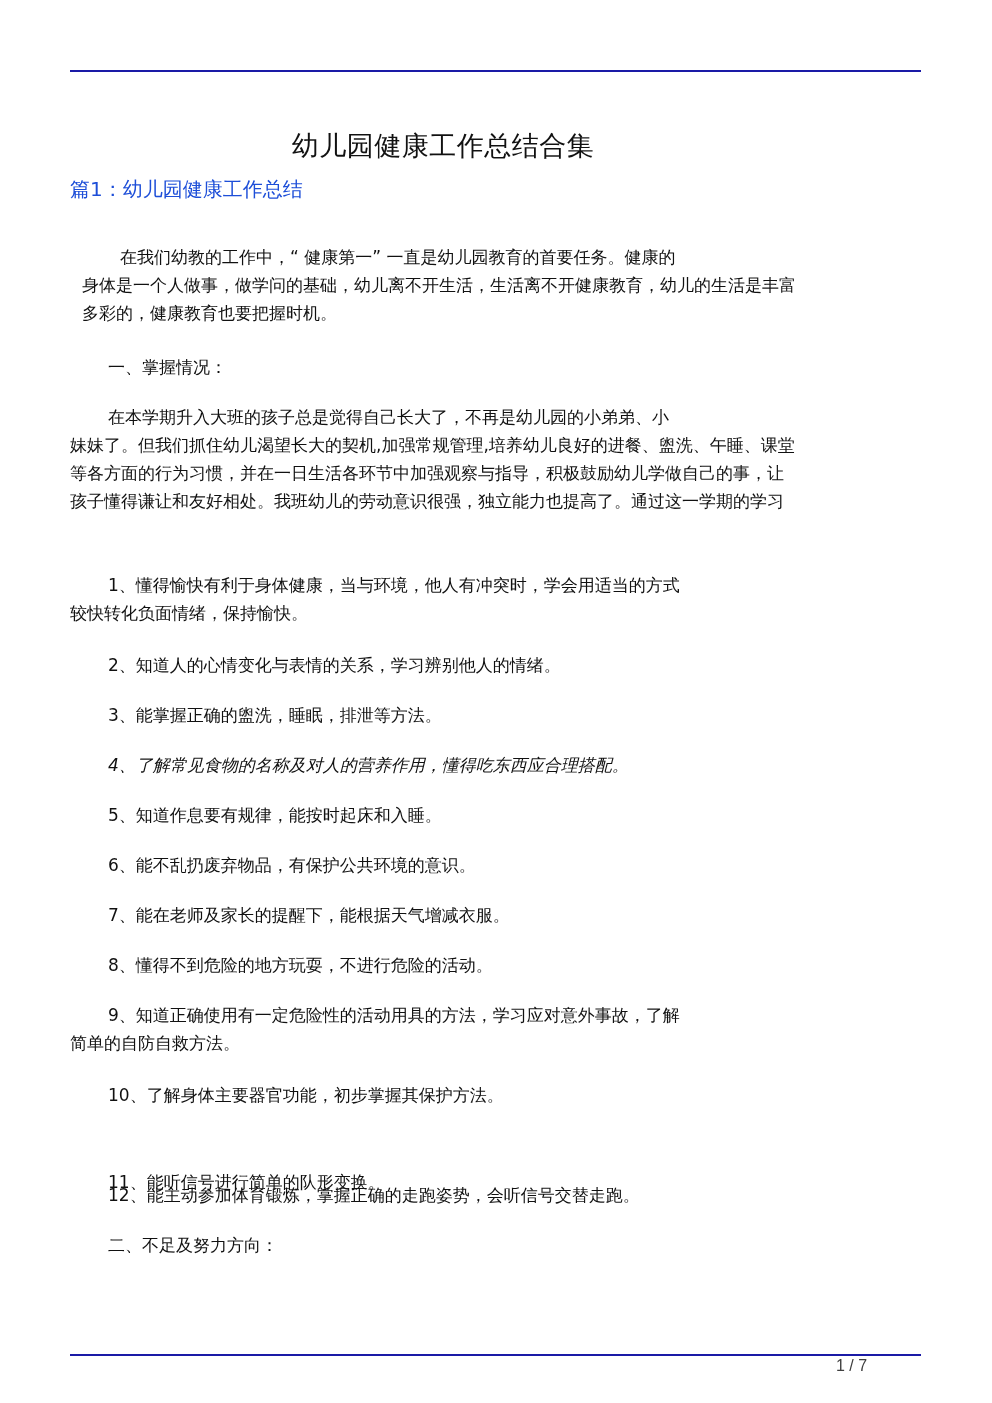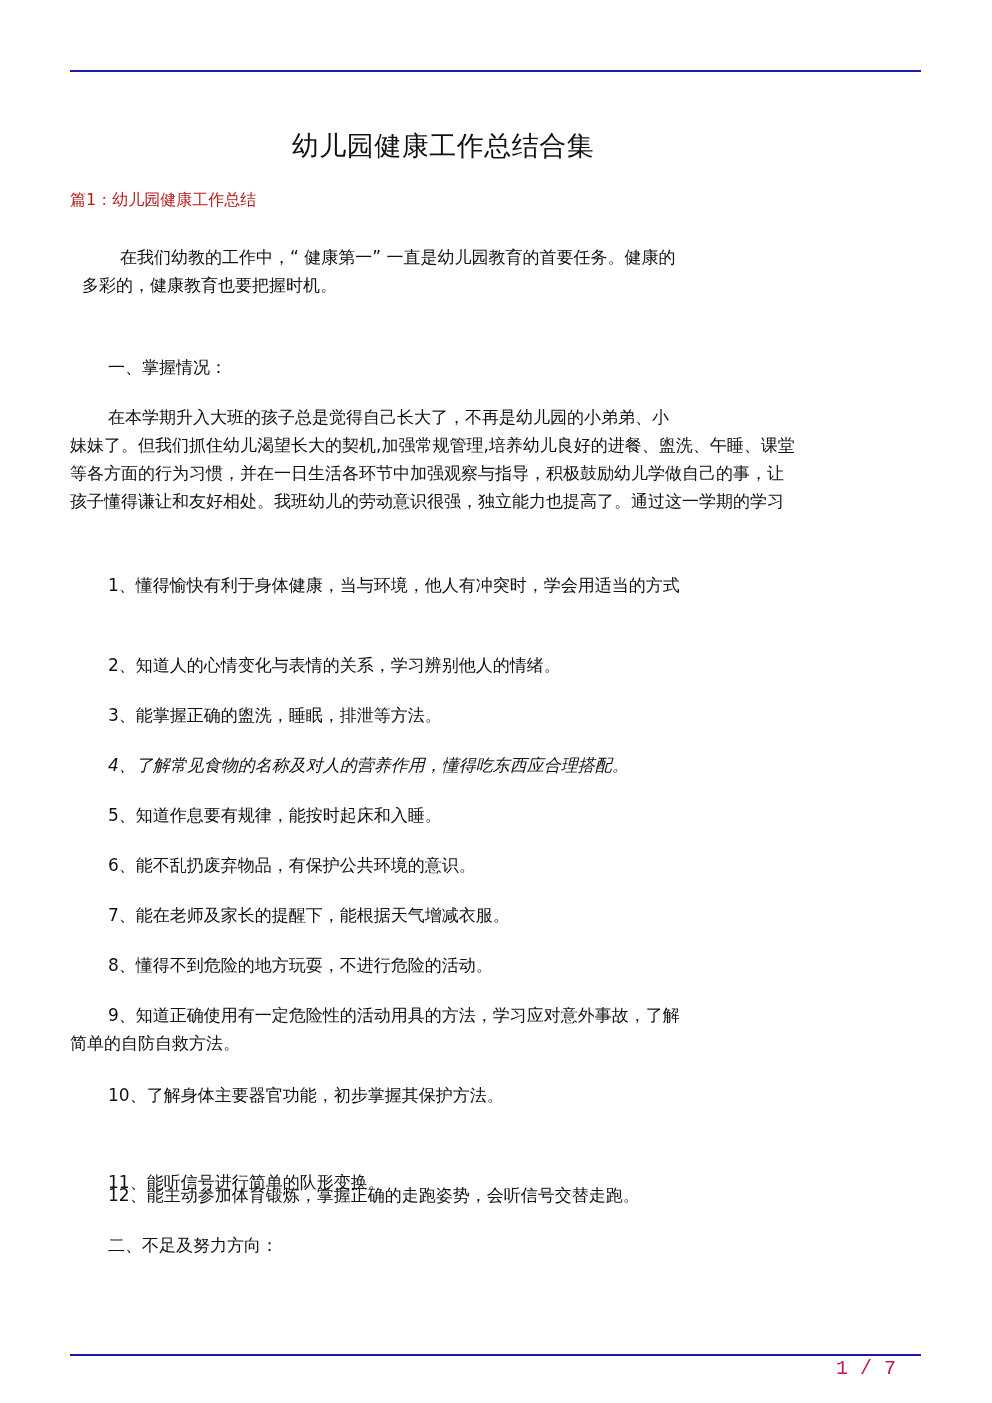--- a/index.html
+++ b/index.html
@@ -3,54 +3,56 @@
   <meta charset="utf-8">
   <style>
     html, body { margin: 0; padding: 0; background: #ffffff; }
     body { width: 992px; height: 1403px; position: relative; overflow: hidden;
       font-family: "DejaVu Sans", "Liberation Sans", sans-serif; color: #111111; }
     .rule { position: absolute; left: 70px; width: 851px; height: 2px; background: #1a1aa6; }
     .rule.top { top: 70px; }
     .rule.bottom { top: 1354px; }
     .title { position: absolute; top: 128px; left: 0; width: 886px; text-align: center;
       font-size: 27px; color: #111; letter-spacing: 0.5px; }
-    .section-title { position: absolute; top: 190px; left: 70px; font-size: 16px; color: #b91c1c; }
+    .section-title { position: absolute; top: 176px; left: 70px; font-size: 20px; color: #1d4ed8; }
     .para { position: absolute; left: 70px; width: 852px; font-size: 17px; line-height: 28px; color: #111; }
     .para .line { display: block; white-space: nowrap; }
     .para .indent { padding-left: 38px; }
-    .page-num { position: absolute; top: 1357px; left: 836px; font-size: 20px; color: #be185d;
-      font-family: Liberation Mono, monospace; }
+    .page-num { position: absolute; top: 1357px; left: 836px; font-size: 16px; color: #404040;
+      font-family: Liberation Sans, sans-serif; }
   </style>
 </head>
 <body>
 
 <div class="rule top"></div>
 
 <div class="title">幼儿园健康工作总结合集</div>
 
 <div class="section-title">篇1：幼儿园健康工作总结</div>
 
 <div class="para" style="top:243px;margin-left:12px;">
   <span class="line indent">在我们幼教的工作中，“ 健康第一” 一直是幼儿园教育的首要任务。健康的</span>
+  <span class="line">身体是一个人做事，做学问的基础，幼儿离不开生活，生活离不开健康教育，幼儿的生活是丰富</span>
   <span class="line">多彩的，健康教育也要把握时机。</span>
 </div>
 
 <div class="para" style="top:353px;">
   <span class="line indent">一、掌握情况：</span>
 </div>
 
 <div class="para" style="top:403px;">
   <span class="line indent">在本学期升入大班的孩子总是觉得自己长大了，不再是幼儿园的小弟弟、小</span>
   <span class="line">妹妹了。但我们抓住幼儿渴望长大的契机,加强常规管理,培养幼儿良好的进餐、盥洗、午睡、课堂</span>
   <span class="line">等各方面的行为习惯，并在一日生活各环节中加强观察与指导，积极鼓励幼儿学做自己的事，让</span>
   <span class="line">孩子懂得谦让和友好相处。我班幼儿的劳动意识很强，独立能力也提高了。通过这一学期的学习</span>
 </div>
 
 <div class="para" style="top:571px;">
   <span class="line indent">1、懂得愉快有利于身体健康，当与环境，他人有冲突时，学会用适当的方式</span>
+  <span class="line">较快转化负面情绪，保持愉快。</span>
 </div>
 
 <div class="para" style="top:651px;">
   <span class="line indent">2、知道人的心情变化与表情的关系，学习辨别他人的情绪。</span>
 </div>
 
 <div class="para" style="top:701px;">
   <span class="line indent">3、能掌握正确的盥洗，睡眠，排泄等方法。</span>
 </div>
 

